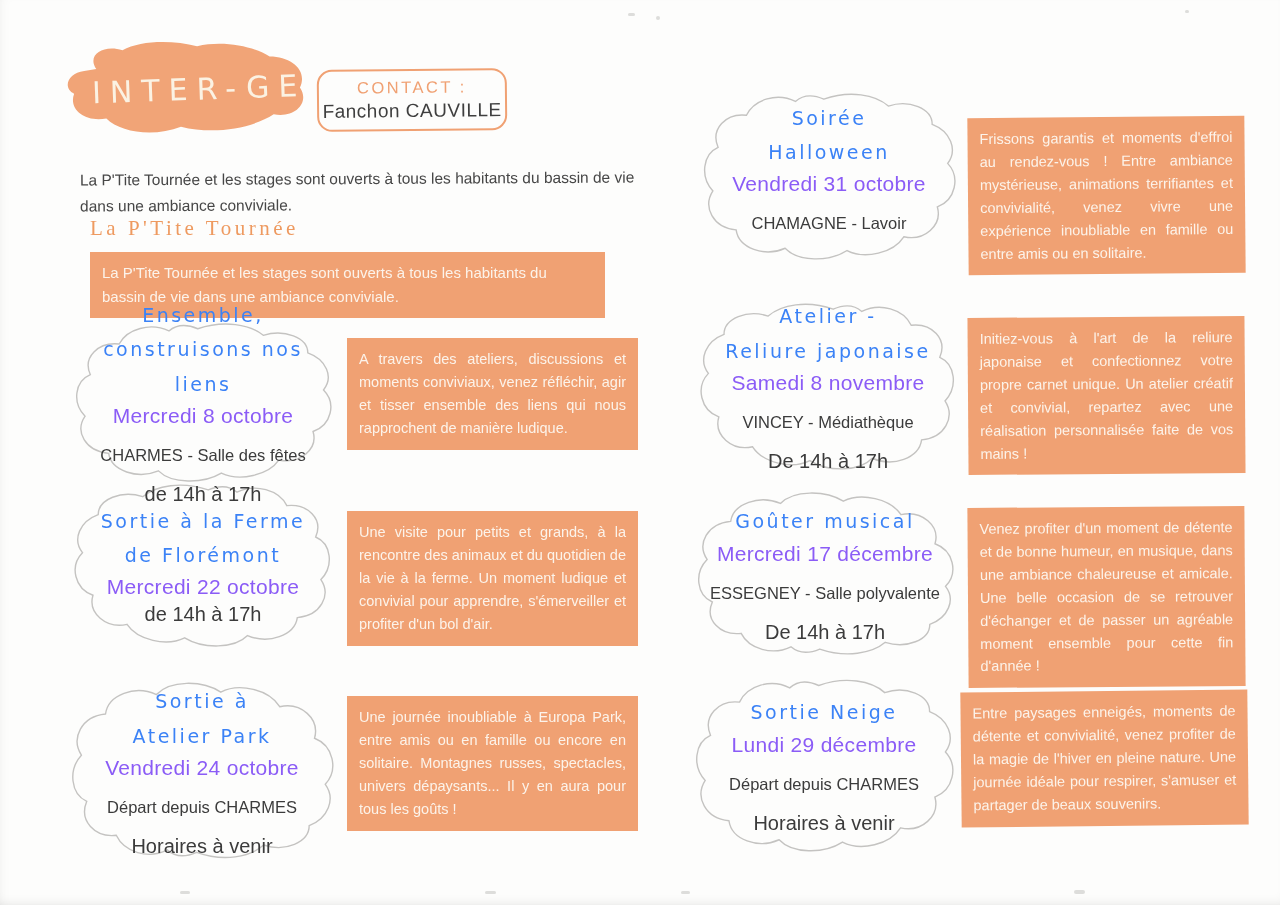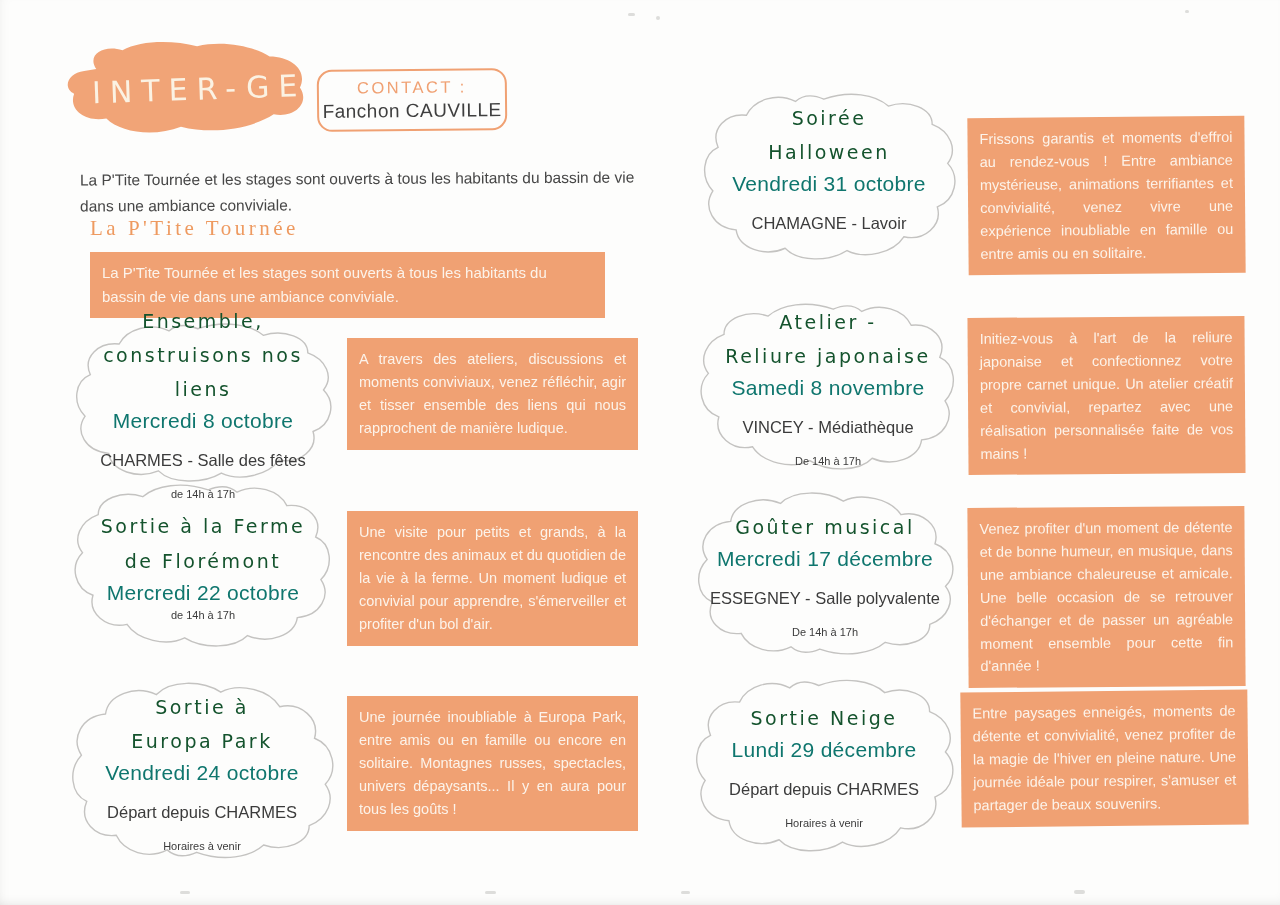--- a/index.html
+++ b/index.html
@@ -19,25 +19,25 @@
   .contact-label{color:#f0a173;font-size:16.5px;letter-spacing:2.5px;}
   .contact-name{color:#3f3f3f;font-size:19px;letter-spacing:.5px;}
   
   .intro{position:absolute;left:80px;top:150px;width:566px;color:#474747;font-size:15.5px;line-height:1.65;transform:rotate(-.3deg);}
   .section-heading{position:absolute;left:90px;top:216px;color:#ee9a60;font-size:21px;letter-spacing:3.5px;font-family:"DejaVu Sans",sans-serif;}
   .banner{position:absolute;left:90px;top:252px;width:491px;background:#f0a173;color:#fcf3ea;font-size:15px;line-height:1.6;padding:9px 12px;}
   
   .blob-card{position:absolute;display:flex;align-items:center;justify-content:center;text-align:center;}
   .blob-card svg{position:absolute;inset:0;width:100%;height:100%;}
   .blob-content{position:relative;z-index:1;padding:0 16px;}
-  .ev-title{color:#14532d;font-size:19px;letter-spacing:2.5px;line-height:1.8;font-family:"DejaVu Sans",sans-serif;margin-bottom:2px;}
+  .ev-title{color:#3b82f6;font-size:19px;letter-spacing:2.5px;line-height:1.8;font-family:"DejaVu Sans",sans-serif;margin-bottom:2px;}
   .ev-title span{display:block;}
-  .ev-date{color:#0f766e;font-size:21px;margin:3px 0 4px;letter-spacing:.3px;}
+  .ev-date{color:#8b5cf6;font-size:21px;margin:3px 0 4px;letter-spacing:.3px;}
   .ev-loc{color:#3b3b3b;font-size:16.5px;margin:18px 0;}
-  .ev-time{color:#3b3b3b;font-size:11px;margin:6px 0 0;}
+  .ev-time{color:#3b3b3b;font-size:20px;margin:6px 0 0;}
   
   .desc{position:absolute;background:#f0a173;color:#fcf3ea;font-size:14.5px;line-height:1.58;padding:10px 12px;text-align:justify;text-align-last:left;}
   .ev1{left:72px;top:320px;width:262px;height:164px;}
   .box1{left:347px;top:338px;width:267px;}
   .ev2{left:72px;top:481px;width:262px;height:168px;}
   .box2{left:347px;top:511px;width:267px;}
   .ev3{left:68px;top:680px;width:268px;height:182px;}
   .box3{left:347px;top:696px;width:267px;}
   .ev4{left:700px;top:90px;width:258px;height:172px;}
   .box4{left:968px;top:117px;width:253px;transform:rotate(-.5deg);}
@@ -103,21 +103,21 @@
   </div>
   <div class="desc box2">Une visite pour petits et grands, à la rencontre des animaux et du quotidien de la vie à la ferme. Un moment ludique et convivial pour apprendre, s'émerveiller et profiter d'un bol d'air.</div>
 
   <div class="blob-card ev3">
     <svg viewBox="0 0 200 150" preserveAspectRatio="none" aria-hidden="true" style="transform:scaleY(-1);">
       <path d="M 96 8 C 116 0, 136 4, 146 14 C 162 8, 180 16, 180 30 C 194 36, 200 52, 192 64 C 202 76, 198 96, 184 102 C 188 118, 174 132, 158 128 C 150 142, 128 148, 114 140 C 100 150, 76 150, 66 138 C 50 146, 30 138, 28 122 C 10 120, 2 102, 10 88 C 0 76, 2 56, 14 50 C 8 34, 20 20, 36 22 C 42 8, 60 2, 74 10 C 80 4, 88 4, 96 8 Z" fill="#fdfdfc" stroke="#c4c3c1" stroke-width="1.4" vector-effect="non-scaling-stroke"></path>
     </svg>
     <div class="blob-content">
       <div class="ev-title">
         <span>Sortie à</span>
-        <span>Europa Park</span>
+        <span>Atelier Park</span>
       </div>
       <div class="ev-date">Vendredi 24 octobre</div>
       <div class="ev-loc">Départ depuis CHARMES</div>
       <div class="ev-time">Horaires à venir</div>
     </div>
   </div>
   <div class="desc box3">Une journée inoubliable à Europa Park, entre amis ou en famille ou encore en solitaire. Montagnes russes, spectacles, univers dépaysants... Il y en aura pour tous les goûts !</div>
 
   <div class="blob-card ev4">
     <svg viewBox="0 0 200 150" preserveAspectRatio="none" aria-hidden="true">

